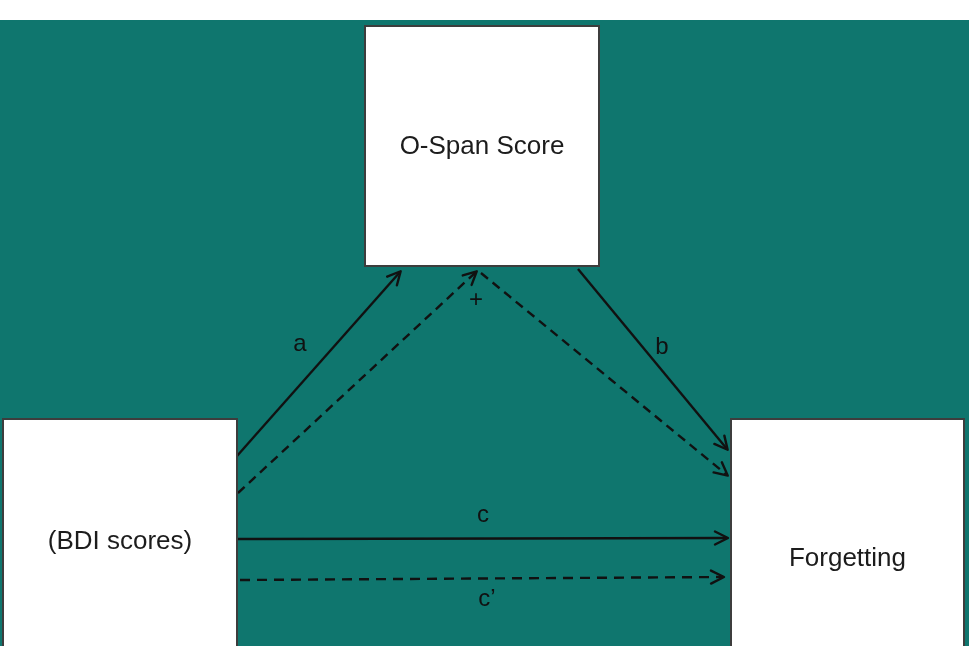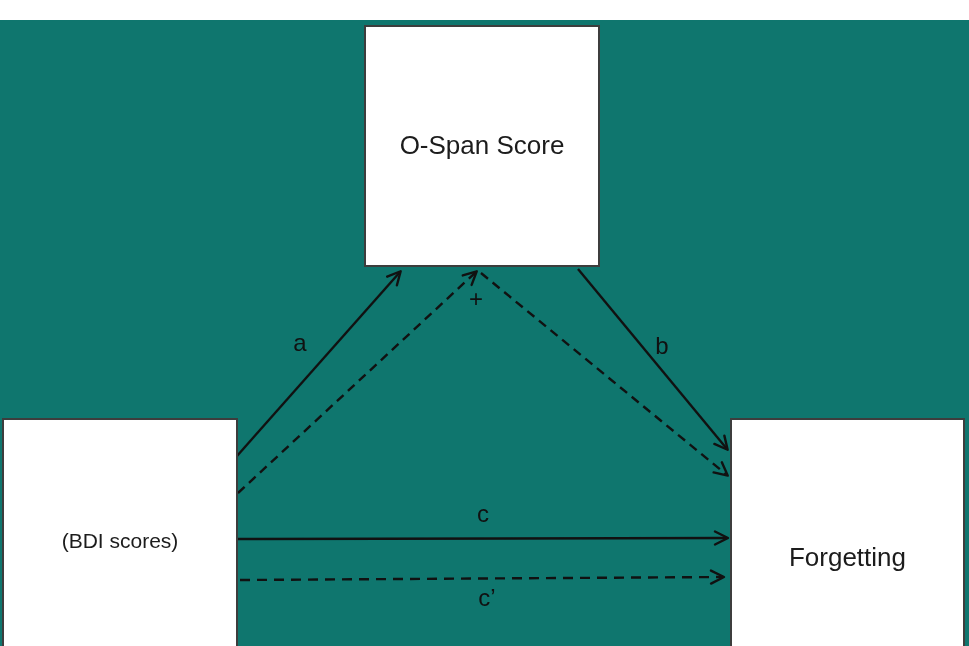--- a/index.html
+++ b/index.html
@@ -36,21 +36,21 @@
   }
   #node-ospan      { left: 364px; top: 5px;   width: 236px; height: 242px; }
   #node-depression { left: 2px;   top: 398px; width: 236px; height: 243px; }
   #node-forgetting { left: 730px; top: 398px; width: 235px; height: 280px; }
   .node-label {
     font-size: 26px;
     color: #1c1c1c;
     line-height: 1.15;
   }
   .node-sublabel {
-    font-size: 21px;
+    font-size: 26px;
     color: #1c1c1c;
     line-height: 1.2;
     margin-top: 2px;
   }
   .edge-label {
     position: absolute;
     transform: translate(-50%, -50%);
     font-size: 24px;
     color: #111111;
     white-space: nowrap;

